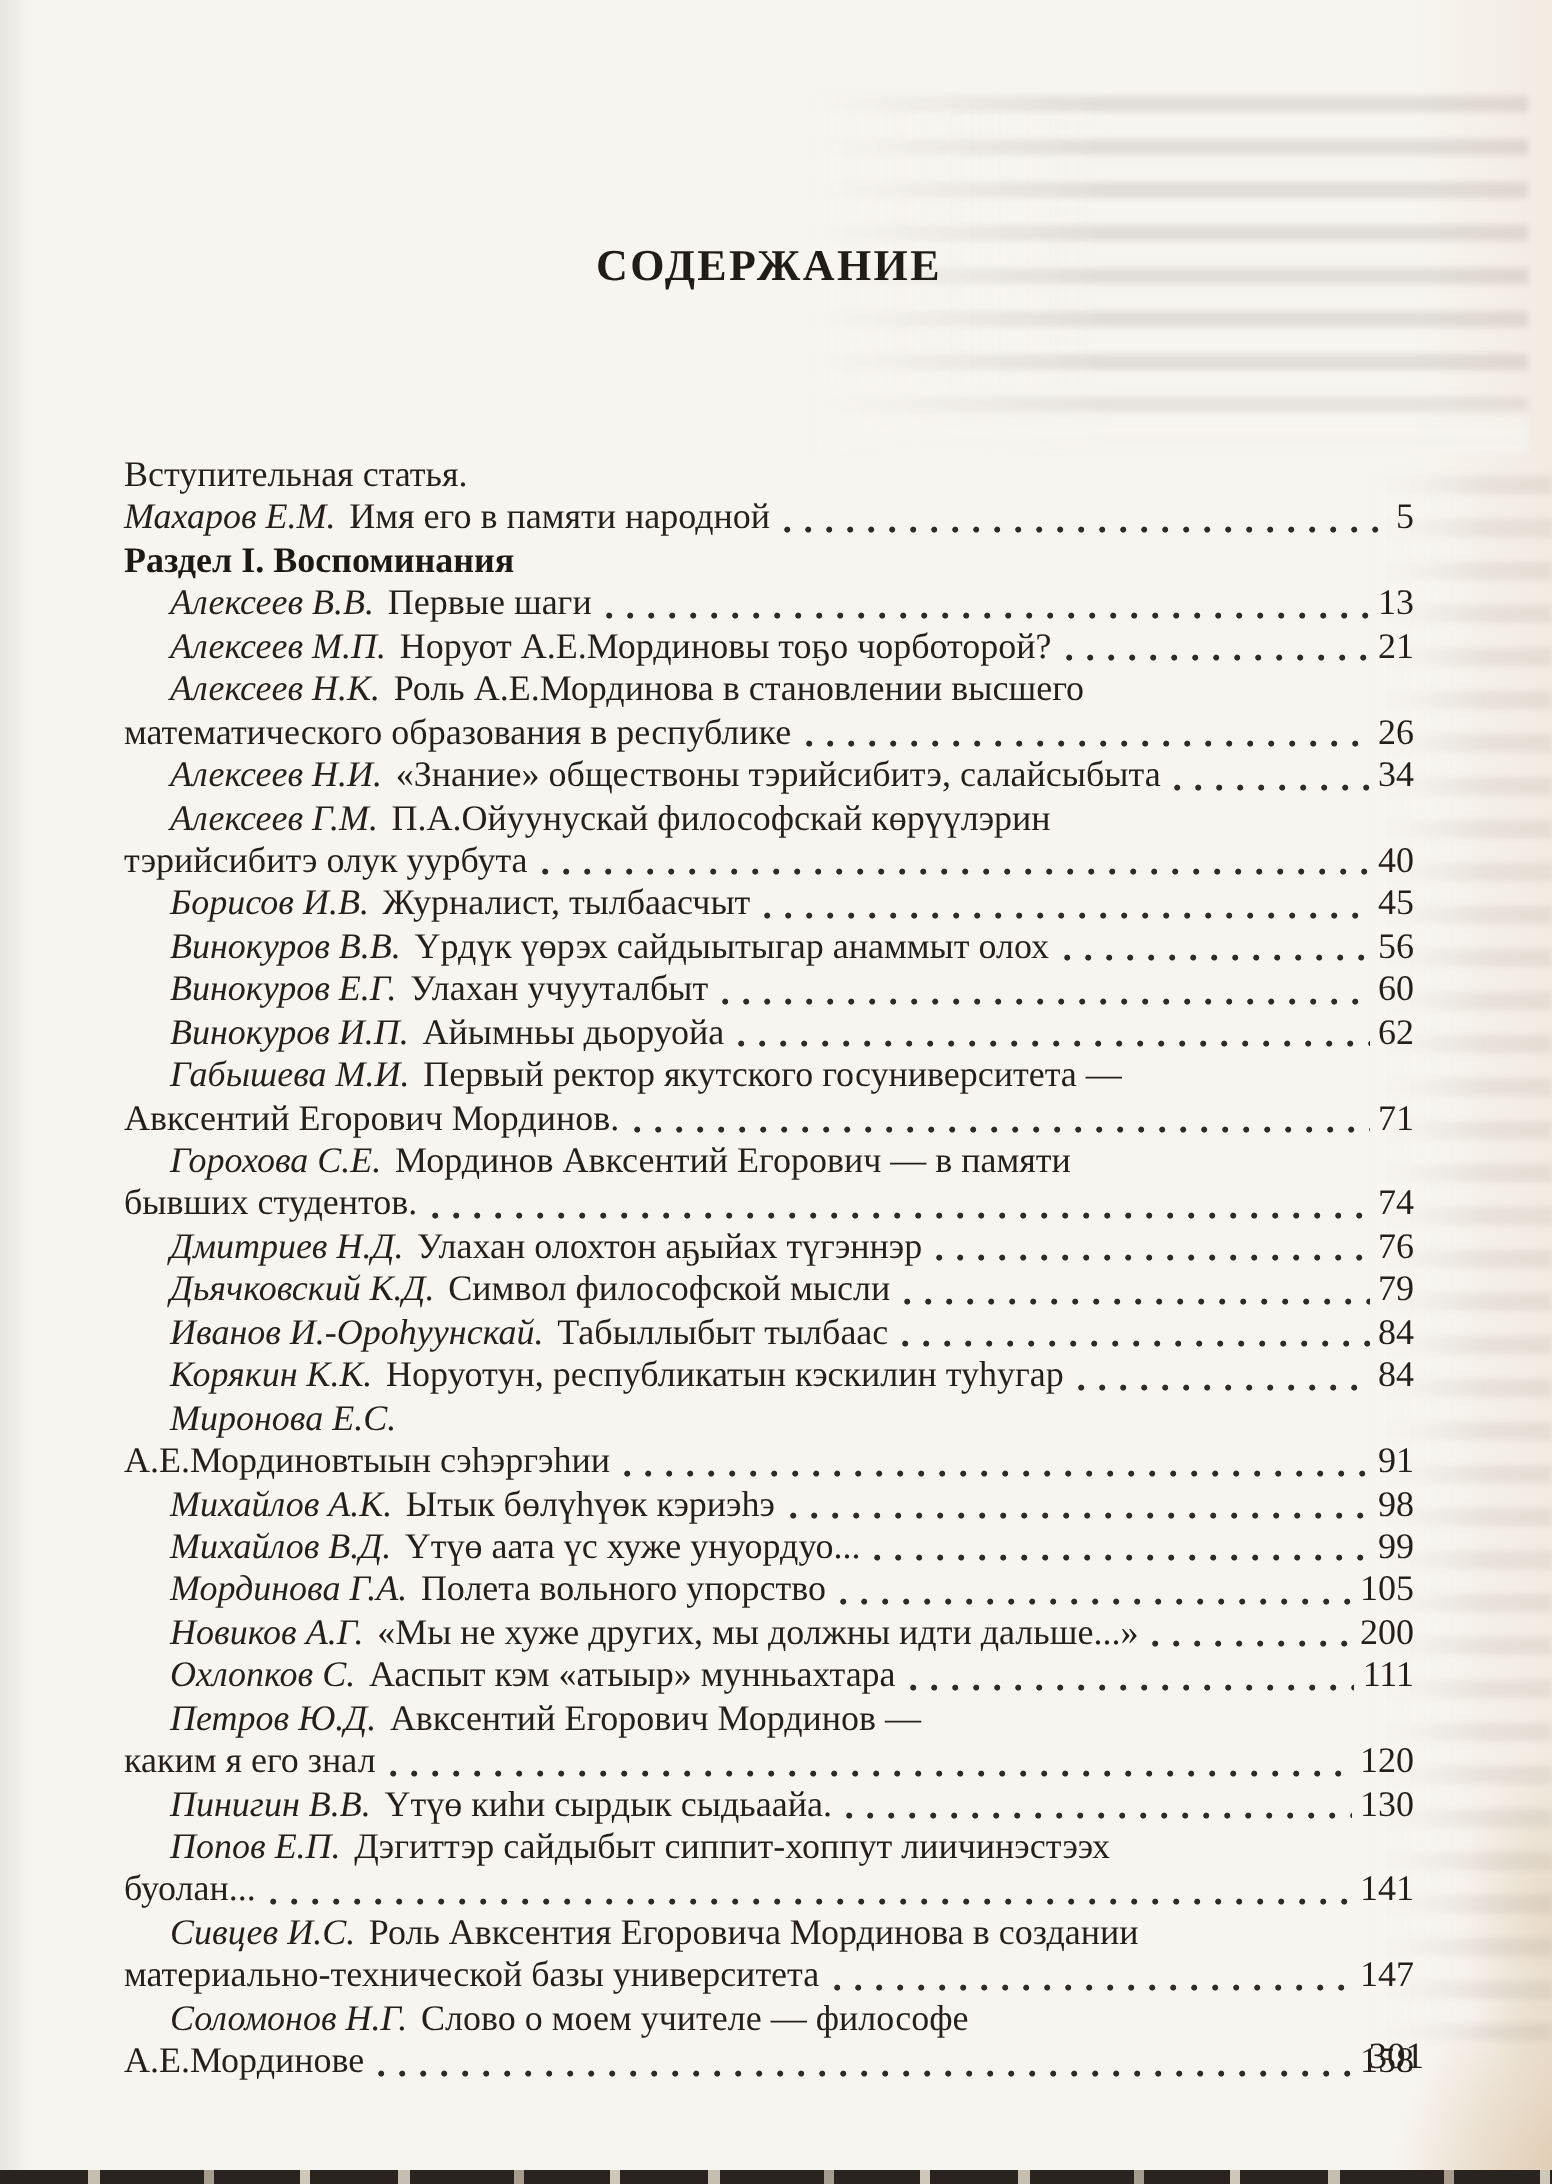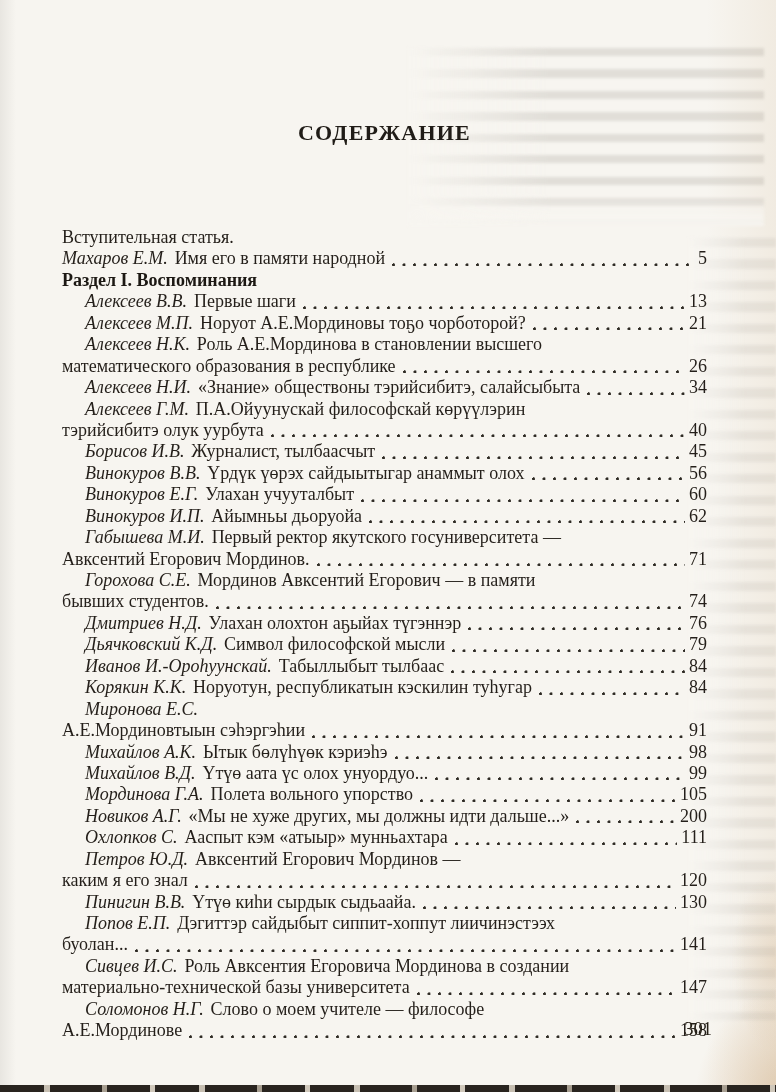--- a/index.html
+++ b/index.html
@@ -215,21 +215,21 @@
         <span class="page-num">91</span>
       </div>
       <div class="row entry indent">
         <span class="author">Михайлов А.К.</span>
         <span class="txt">Ытык бөлүһүөк кэриэһэ</span>
         <span class="leader"></span>
         <span class="page-num">98</span>
       </div>
       <div class="row entry indent">
         <span class="author">Михайлов В.Д.</span>
-        <span class="txt">Үтүө аата үс олох унуордуо...</span>
+        <span class="txt">Үтүө аата үс хуже унуордуо...</span>
         <span class="leader"></span>
         <span class="page-num">99</span>
       </div>
       <div class="row entry indent">
         <span class="author">Мординова Г.А.</span>
         <span class="txt">Полета вольного упорство</span>
         <span class="leader"></span>
         <span class="page-num">105</span>
       </div>
       <div class="row entry indent">

